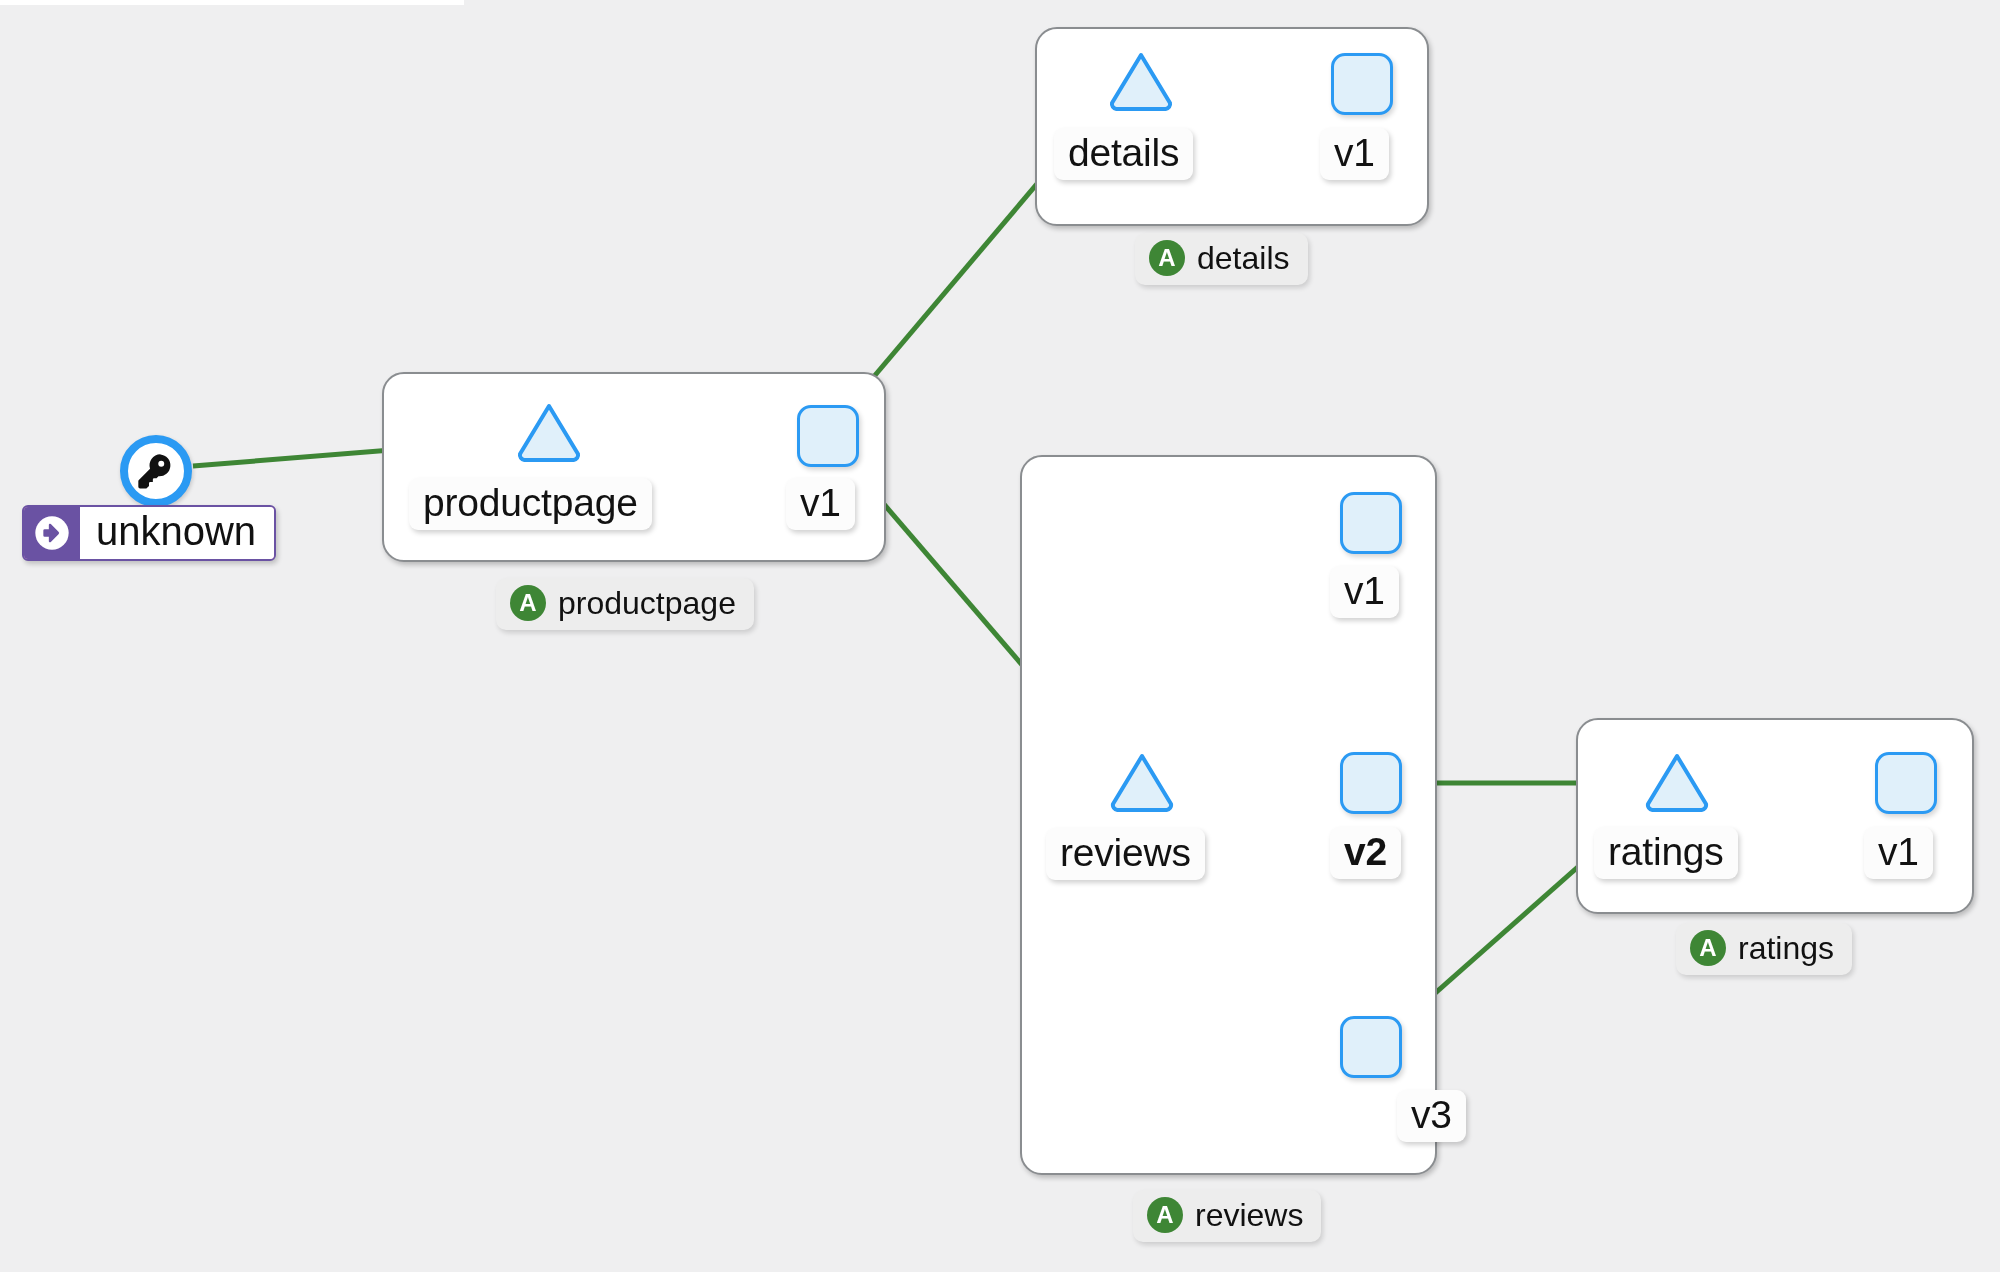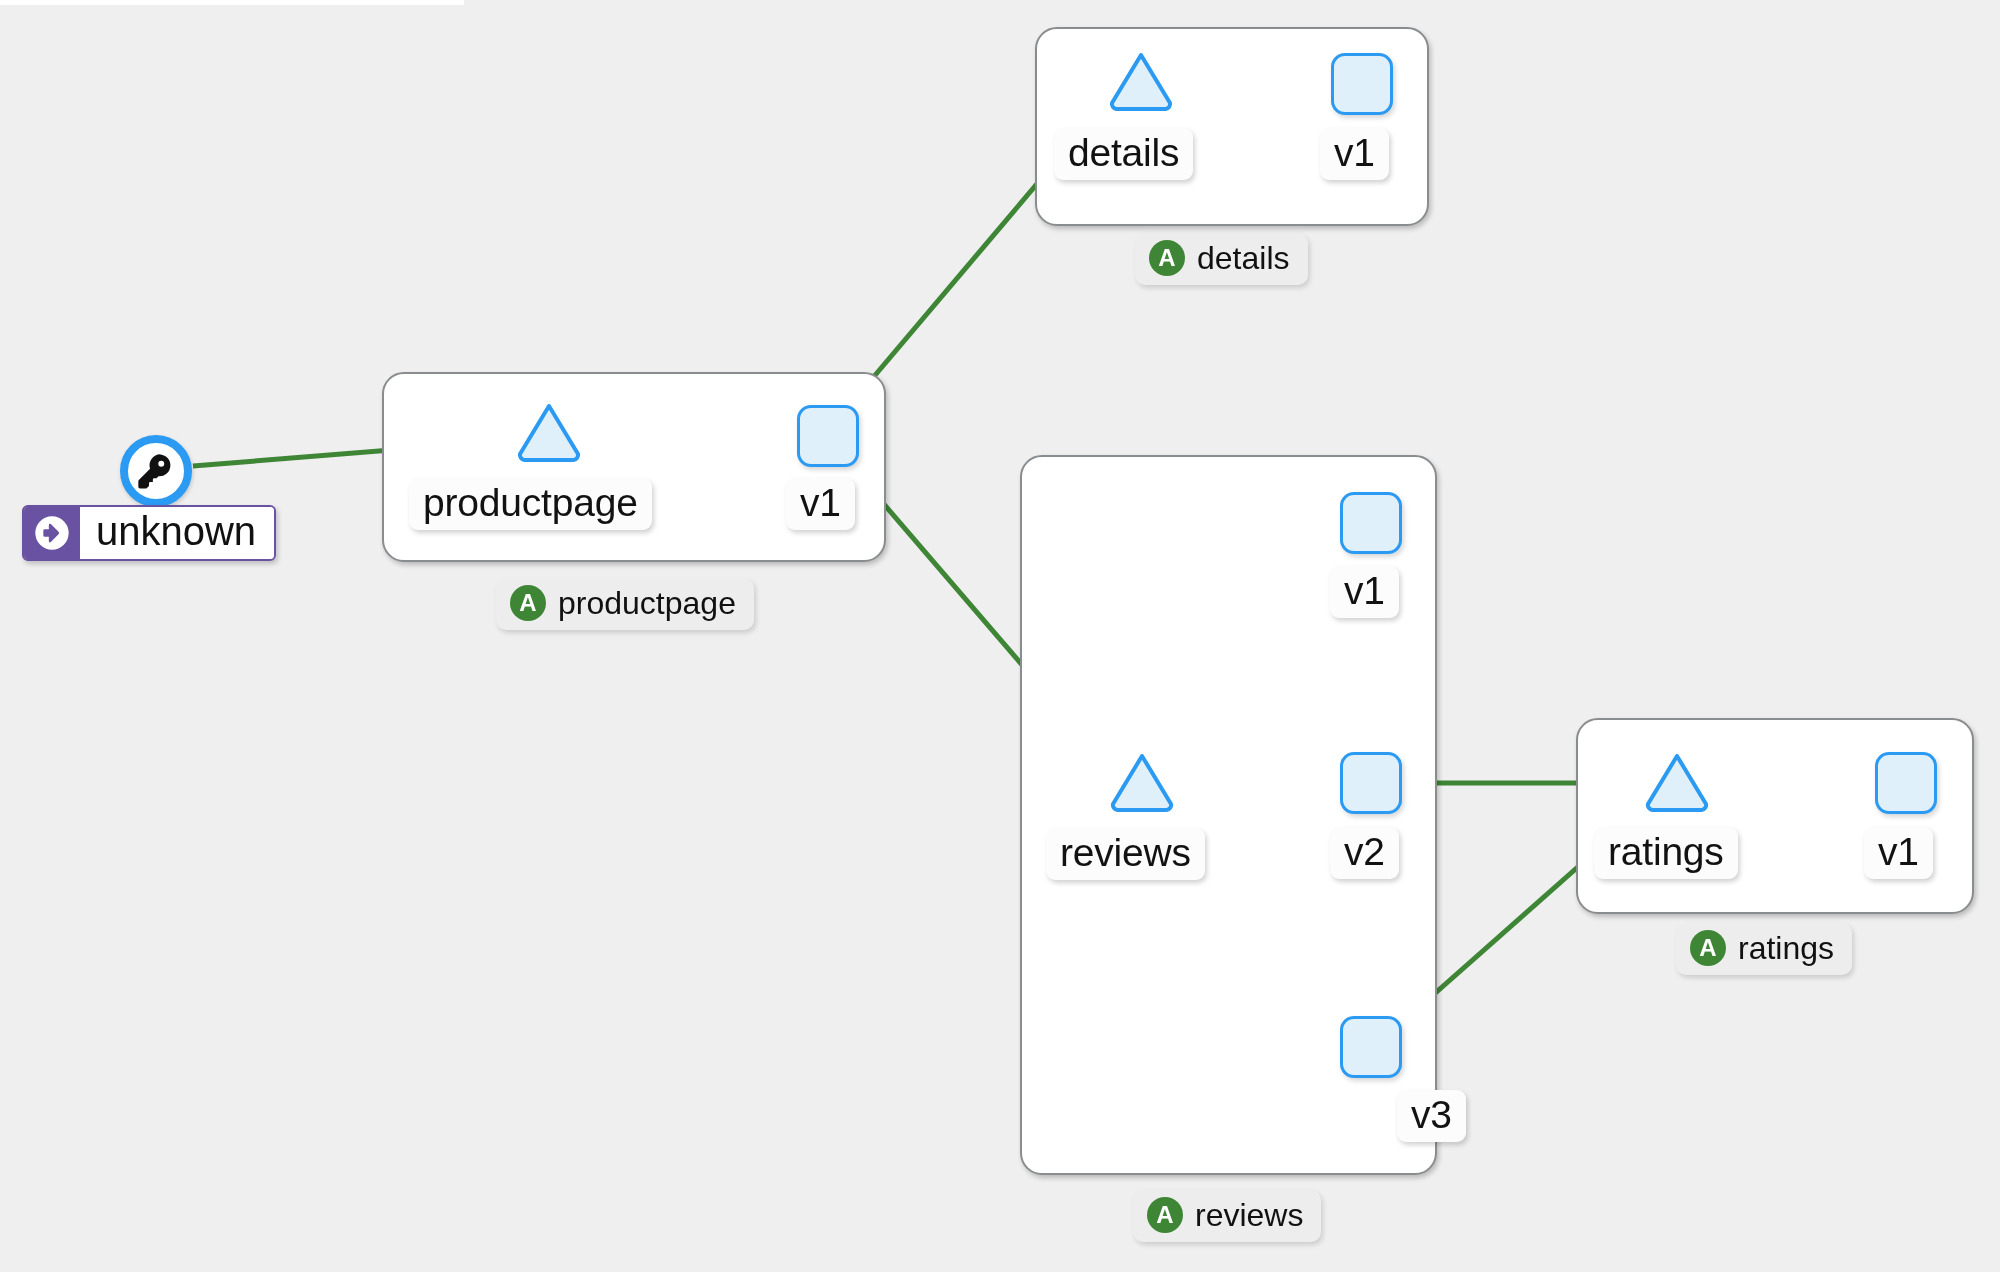--- a/index.html
+++ b/index.html
@@ -230,21 +230,21 @@
     <svg width="66" height="60" viewBox="0 0 66 60">
       <path d="M33,4 L62,52 a5,5 0 0 1 -4.3,6 L8.3,58 A5,5 0 0 1 4,52 Z" fill="#e0f0fa" stroke="#2b9af3" stroke-width="4" stroke-linejoin="round"></path>
     </svg>
   </div>
   <div class="node-label" style="left:1046px; top:828px;">reviews</div>
 
   <div class="wl-box" style="left:1340px; top:492px;"></div>
   <div class="node-label" style="left:1330px; top:566px;">v1</div>
 
   <div class="wl-box" style="left:1340px; top:752px;"></div>
-  <div class="node-label" style="left:1330px; top:827px;">v2</div>
+  <div class="node-label" style="left:1330px; top:827px;font-weight:bold;">v2</div>
 
   <div class="wl-box" style="left:1340px; top:1016px;"></div>
   <div class="node-label" style="left:1397px; top:1090px;">v3</div>
 
   <div class="app-badge" style="left:1133px; top:1190px;">
     <span class="circ">A</span>
     <span class="txt">reviews</span>
   </div>
 
   <div class="group-box" style="left:1576px; top:718px; width:398px; height:196px;"></div>

